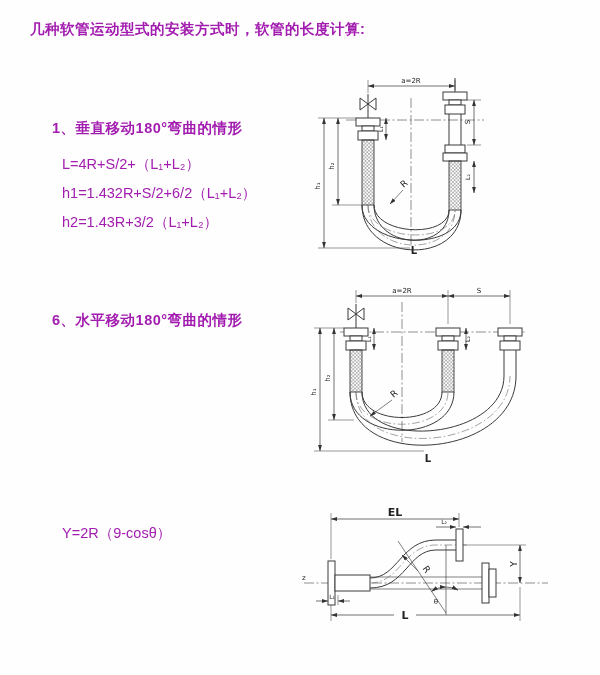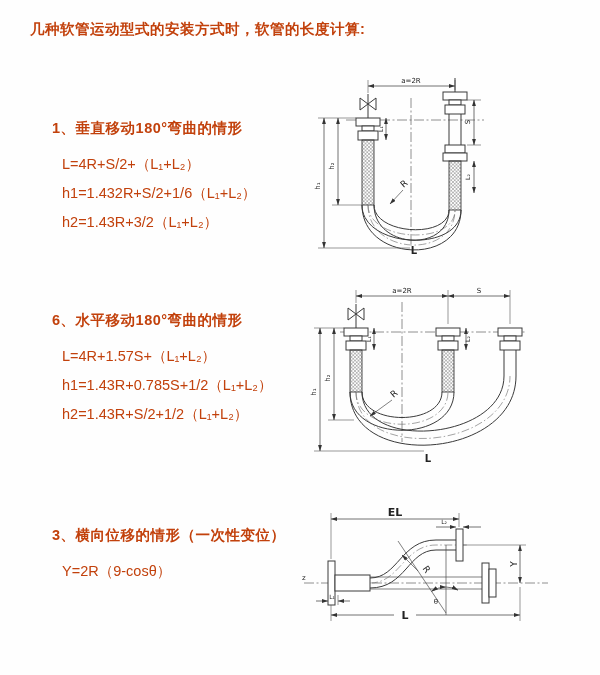--- a/index.html
+++ b/index.html
@@ -1,18 +1,18 @@
 <!DOCTYPE html>
 <html><head>
 <meta charset="utf-8">
 <style>
   html,body { margin:0; padding:0; background:#ffffff; }
   .page {
     position:relative; width:600px; height:675px; background:#fefefe;
-    font-family:"Liberation Sans", sans-serif; color:#c2410c; overflow:hidden;
+    font-family:"Liberation Sans", sans-serif; color:#a21caf; overflow:hidden;
   }
   .title {
     position:absolute; left:30px; top:20px; margin:0;
     font-size:14.5px; font-weight:bold; letter-spacing:0.5px;
   }
   .sec { position:absolute; left:40px; width:270px; }
   .sec-heading { margin:12px; font-size:14.5px; font-weight:bold; line-height:20px; letter-spacing:0.5px; }
   .formulas { margin-top:6px; padding-left:22px; }
   .formula { font-size:14.5px; line-height:29px; white-space:nowrap; }
   .diag { position:absolute; }
@@ -47,21 +47,21 @@
       </pattern>
     </defs>
   </svg>
 
   <h1 class="title">几种软管运动型式的安装方式时，软管的长度计算:</h1>
 
   <div class="sec" style="top:106px">
     <h2 class="sec-heading">1、垂直移动180°弯曲的情形</h2>
     <div class="formulas">
       <div class="formula">L=4R+S/2+（L₁+L₂）</div>
-      <div class="formula">h1=1.432R+S/2+1/6（L₁+L₂）</div>
+      <div class="formula">h1=1.432R+S/2+6/2（L₁+L₂）</div>
       <div class="formula">h2=1.43R+3/2（L₁+L₂）</div>
     </div>
   </div>
 
   <svg class="diag" style="left:306px; top:70px" width="216" height="186" viewBox="0 0 216 186">
 
     <line class="cl" x1="40" y1="50" x2="178" y2="50"></line>
     <line class="cl" x1="105" y1="28" x2="105" y2="176"></line>
 
     <g>
@@ -137,25 +137,20 @@
 
     <g>
       <line class="thin" x1="97" y1="120" x2="84" y2="134" marker-end="url(#ar)"></line>
       <text class="t9" x="100" y="116" text-anchor="middle" transform="rotate(-40 100 116)">R</text>
     </g>
     <text class="t10" x="108" y="184" text-anchor="middle">L</text>
   </svg>
 
   <div class="sec" style="top:298px">
     <h2 class="sec-heading">6、水平移动180°弯曲的情形</h2>
-    <div class="formulas">
-      <div class="formula">L=4R+1.57S+（L₁+L₂）</div>
-      <div class="formula">h1=1.43R+0.785S+1/2（L₁+L₂）</div>
-      <div class="formula">h2=1.43R+S/2+1/2（L₁+L₂）</div>
-    </div>
   </div>
 
   <svg class="diag" style="left:306px; top:280px" width="228" height="186" viewBox="0 0 228 186">
     <line class="cl" x1="34" y1="52" x2="220" y2="52"></line>
     <line class="cl" x1="96" y1="22" x2="96" y2="162"></line>
 
     <g>
       <line class="ext" x1="50" y1="10" x2="50" y2="23"></line>
       <line class="ext" x1="142" y1="10" x2="142" y2="44"></line>
       <line class="ext" x1="204" y1="10" x2="204" y2="44"></line>
@@ -227,21 +222,20 @@
     </g>
 
     <g>
       <line class="thin" x1="86" y1="120" x2="64" y2="136" marker-end="url(#ar)"></line>
       <text class="t9" x="90" y="116" text-anchor="middle" transform="rotate(-40 90 116)">R</text>
     </g>
     <text class="t10" x="122" y="182" text-anchor="middle">L</text>
   </svg>
 
   <div class="sec" style="top:513px">
-    <h2 class="sec-heading">3、横向位移的情形（一次性变位）</h2>
     <div class="formulas">
       <div class="formula">Y=2R（9-cosθ）</div>
     </div>
   </div>
 
   <svg class="diag" style="left:296px; top:503px" width="258" height="138" viewBox="0 0 258 138">
     <line class="cl" x1="8" y1="80" x2="252" y2="80"></line>
     <text class="t7" x="6" y="77">z</text>
 
     <rect class="shape" x="32" y="58" width="7" height="44"></rect>

